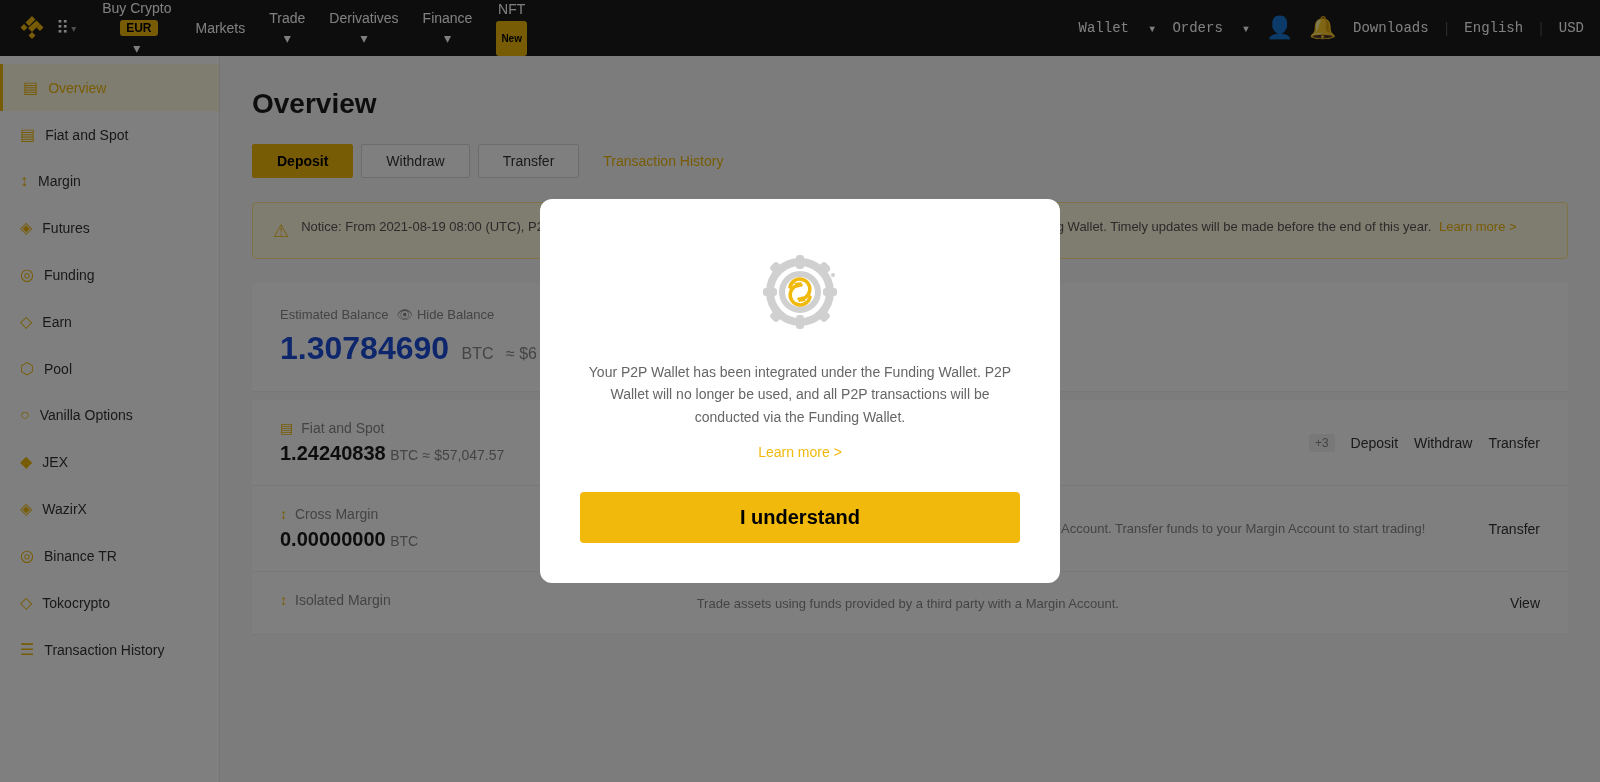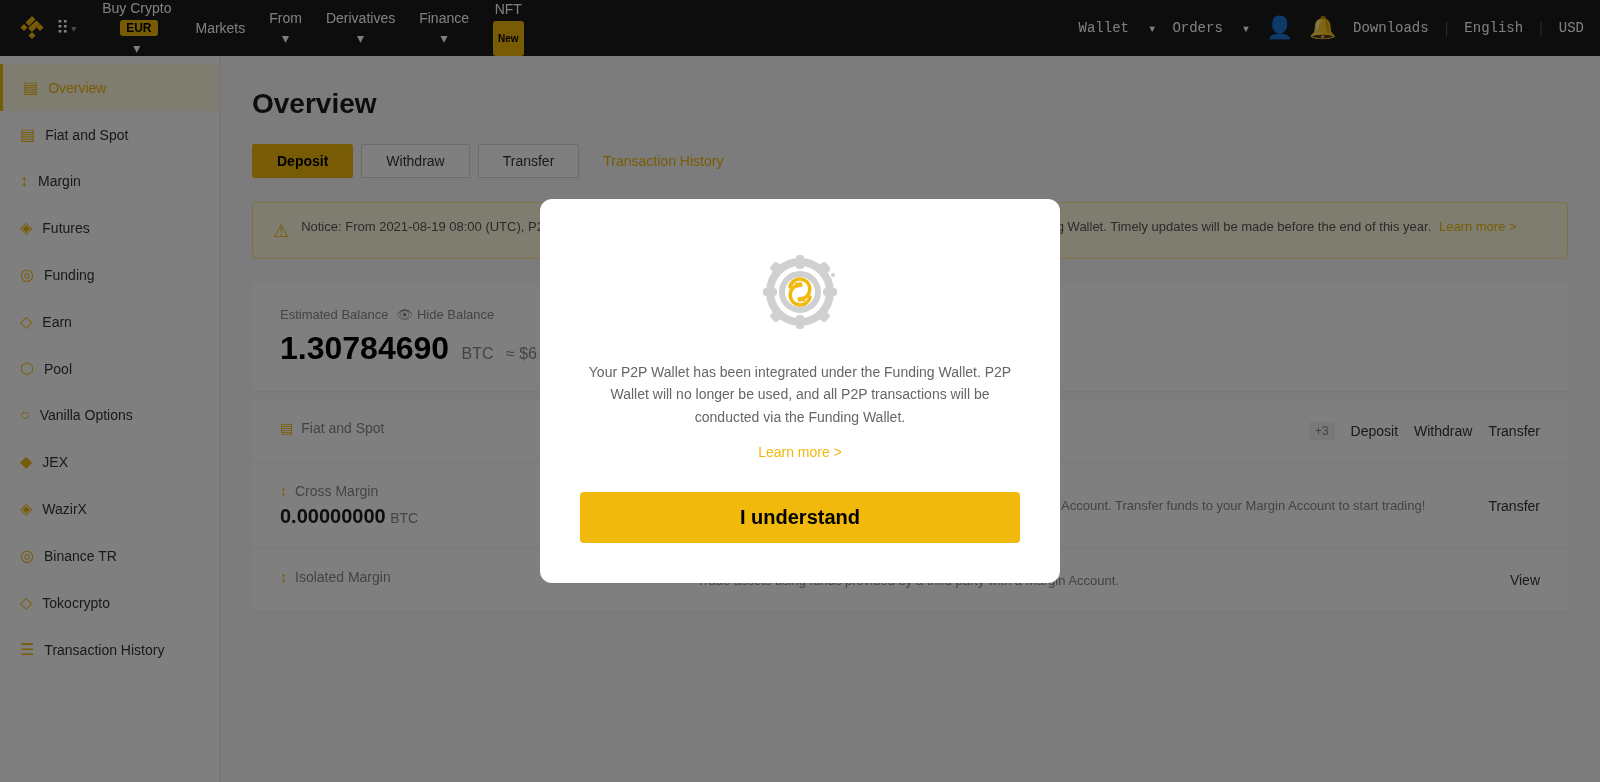--- a/index.html
+++ b/index.html
@@ -214,21 +214,21 @@
       display: flex;
       align-items: center;
       gap: 4px;
       color: #888;
       font-size: 13px;
       cursor: pointer;
     }
     .balance-amount {
       font-size: 32px;
       font-weight: 600;
-      color: #000000;
+      color: #1d4ed8;
     }
     .balance-btc { font-size: 16px; color: #888; margin-left: 8px; }
 
     
     .wallet-rows {
       background: #fff;
     }
     .wallet-row {
       display: flex;
       align-items: center;
@@ -361,21 +361,21 @@
   <div class="topnav-links">
     <div class="nav-item">
       <span>Buy Crypto</span>
       <span class="nav-badge">EUR</span>
       <span>▾</span>
     </div>
     <div class="nav-item">
       <span>Markets</span>
     </div>
     <div class="nav-item">
-      <span>From</span>
+      <span>Trade</span>
       <span>▾</span>
     </div>
     <div class="nav-item">
       <span>Derivatives</span>
       <span>▾</span>
     </div>
     <div class="nav-item">
       <span>Finance</span>
       <span>▾</span>
     </div>
@@ -504,20 +504,25 @@
       </div>
     </div>
 
     <div class="wallet-rows">
 
       <div class="wallet-row">
         <div class="wallet-row-left">
           <div class="wallet-row-name">
             <span class="wallet-row-icon">▤</span>
             <span>Fiat and Spot</span>
+          </div>
+          <div>
+            <span class="wallet-row-amount">1.24240838</span>
+            <span class="wallet-row-usd">BTC</span>
+            <span class="wallet-row-usd">≈ $57,047.57</span>
           </div>
         </div>
         <div class="wallet-row-desc"></div>
         <div class="wallet-row-actions">
           <span class="wallet-badge">+3</span>
           <span class="wallet-action-btn">Deposit</span>
           <span class="wallet-action-btn">Withdraw</span>
           <span class="wallet-action-btn">Transfer</span>
         </div>
       </div>

